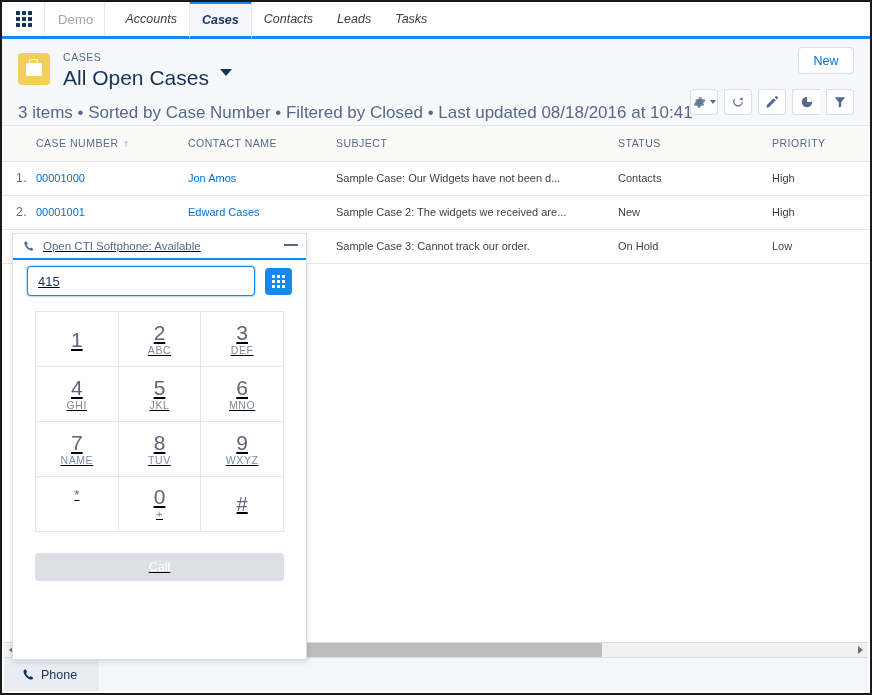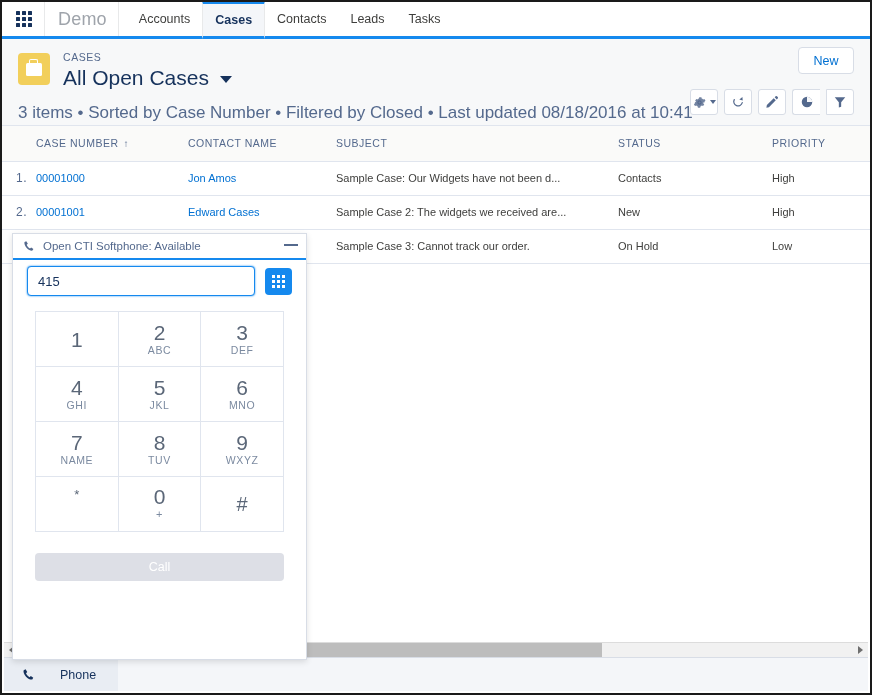--- a/index.html
+++ b/index.html
@@ -35,33 +35,34 @@
   .waffle {
     display: grid;
     grid-template-columns: repeat(3, 4px);
     grid-template-rows: repeat(3, 4px);
     gap: 2px;
   }
   .waffle i { background: #16325c; border-radius: 0.5px; display:block; width:4px; height:4px; }
   .app-name {
     display: flex; align-items: center;
     padding: 0 11px 0 13px;
-    font-size: 18px; color: #9fa4ab;
+    font-size: 13px; color: #9fa4ab;
     border-right: 1px solid #e8e9ea;
     letter-spacing: .2px;
   }
   .navtabs { display: flex; align-items: stretch; padding-left: 8px; }
   .navtab {
     display: flex; align-items: center;
     padding: 0 12px;
     font-size: 12.5px; color: #3e3e3c;
     cursor: pointer;
     border-bottom: 3px solid transparent;
     margin-bottom: -3px;
     position: relative;
+    font-style: italic;
   }
   .navtab.active {
     color: #16325c; font-weight: bold;
     border-bottom-color: #1589ee;
     background: #f4f6f9;
     border-left: 1px solid #e8e9ea;
     border-right: 1px solid #e8e9ea;
     border-top: 3px solid #1589ee;
     margin-top: -1px;
   }
@@ -96,21 +97,21 @@
     border-bottom: none;
     border-top-left-radius: 2px; border-top-right-radius: 2px;
     top: -4px; left: 3px;
   }
   .ph-titles { margin-left: 13px; }
   .ph-eyebrow {
     font-size: 10.5px; color: #54698d;
     letter-spacing: .55px;
     line-height: 14px;
   }
-  .ph-titlerow { display: flex; align-items: center; margin-top: 1px; }
+  .ph-titlerow { display: flex; margin-top: 1px; }
   .ph-title {
     font-size: 21px; color: #16325c;
     line-height: 25px; font-weight: normal;
   }
   .caret-down {
     width: 0; height: 0;
     border-left: 6px solid transparent;
     border-right: 6px solid transparent;
     border-top: 7px solid #16325c;
     margin-left: 11px; margin-top: 4px;
@@ -182,20 +183,21 @@
   
   .softphone {
     position: absolute;
     left: 10px; top: 231px;
     width: 295px; height: 427px;
     background: #ffffff;
     border: 1px solid #d8dde6;
     box-shadow: 0 2px 6px rgba(0,0,0,.12);
     display: flex; flex-direction: column;
     z-index: 40;
+    text-decoration: underline;
   }
   .sp-header {
     height: 26px;
     display: flex; align-items: center;
     padding: 0 8px 0 10px;
     background: #ffffff;
     border-bottom: 2px solid #1589ee;
     cursor: pointer;
   }
   .sp-header .title {
@@ -347,21 +349,21 @@
     background: #f4f6f9;
     border-top: 1px solid #d8dde6;
     display: flex; align-items: stretch;
   }
   .utility-item {
     display: flex; align-items: center;
     padding: 0 22px 0 18px;
     background: #e9edf3;
     font-size: 12.5px; color: #16325c;
     cursor: pointer;
-    gap: 25px;
+    gap: 6px;
   }
 </style>
 </head>
 <body>
 
 <div id="app">
 
   <div class="globalnav">
     <div class="waffle-wrap">
       <span class="waffle">

